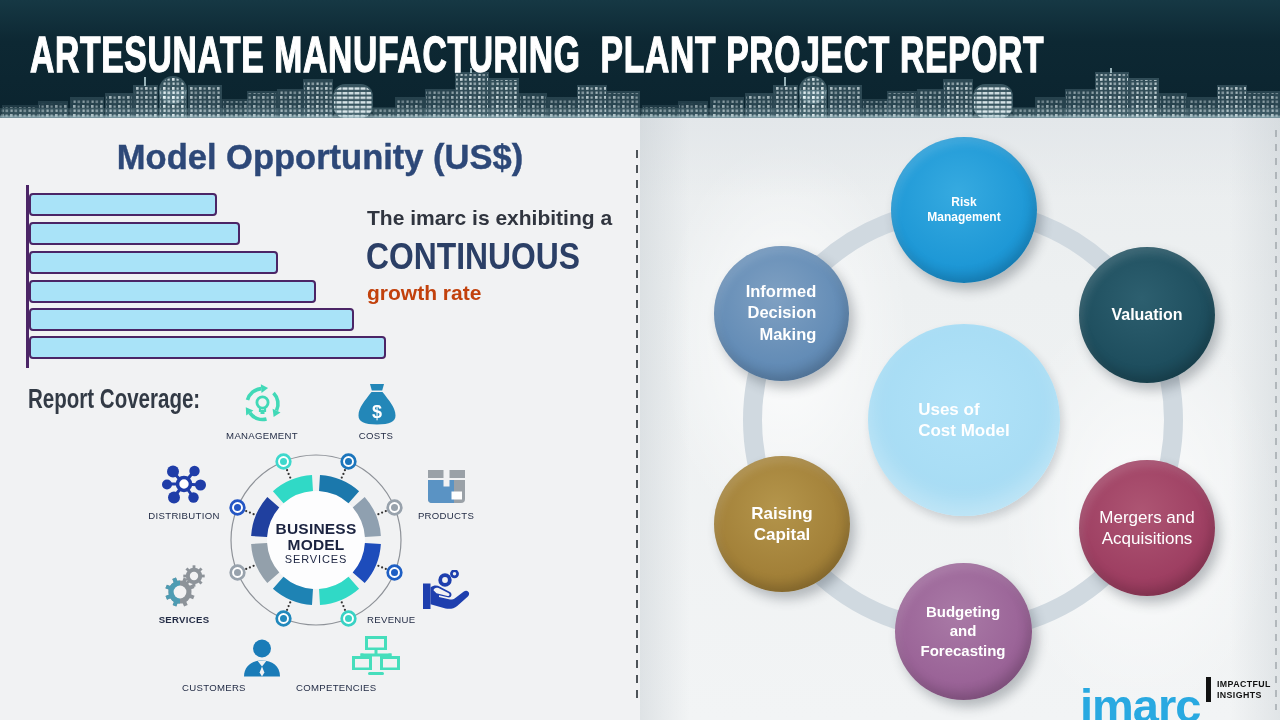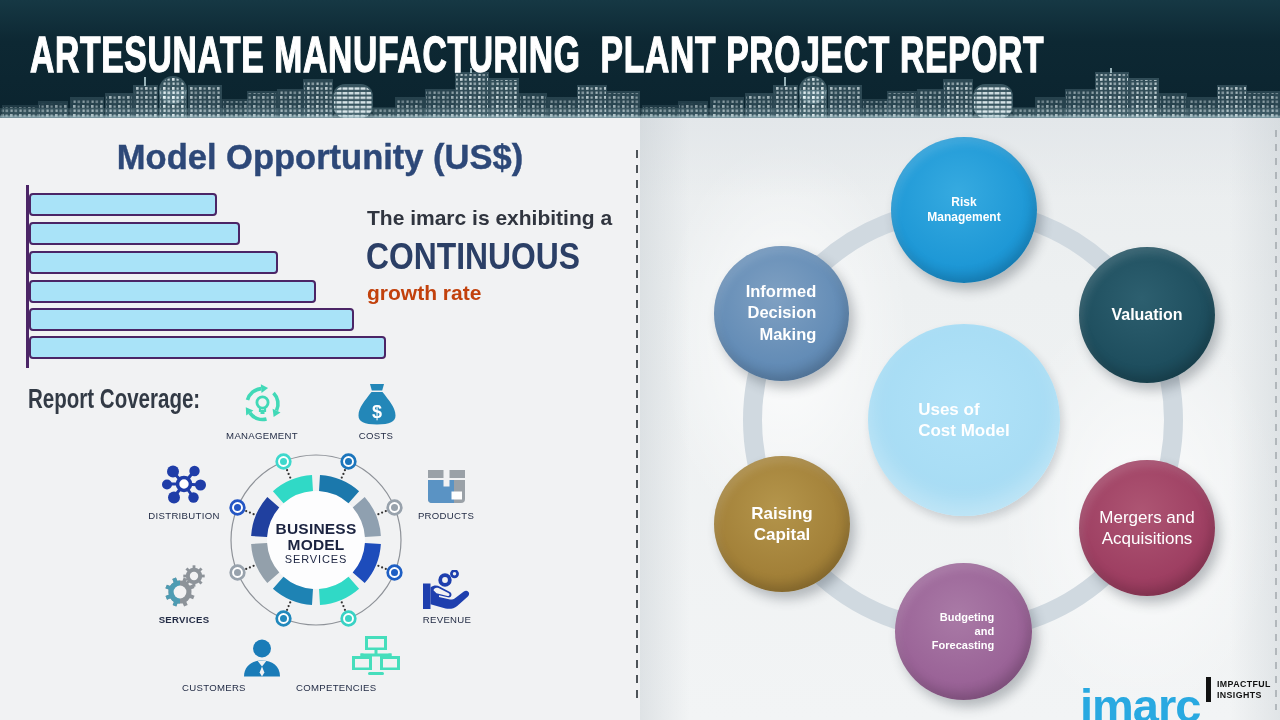--- a/index.html
+++ b/index.html
@@ -279,21 +279,21 @@
 </g>
 <rect x="16" y="3" width="16" height="8.5" fill="#f2f2f3"></rect>
 <rect x="3" y="23" width="14" height="8.5" fill="#f2f2f3"></rect>
 <rect x="31" y="23" width="14" height="8.5" fill="#f2f2f3"></rect>
 </svg>
 <div style="position:absolute;left:182px;top:430px;width:160px;text-align:center;font-size:9.6px;letter-spacing:0.3px;color:#252e47;">MANAGEMENT</div>
 <div style="position:absolute;left:296px;top:430px;width:160px;text-align:center;font-size:9.6px;letter-spacing:0.3px;color:#252e47;">COSTS</div>
 <div style="position:absolute;left:104px;top:510px;width:160px;text-align:center;font-size:9.6px;letter-spacing:0.3px;color:#252e47;">DISTRIBUTION</div>
 <div style="position:absolute;left:366px;top:510px;width:160px;text-align:center;font-size:9.6px;letter-spacing:0.3px;color:#252e47;">PRODUCTS</div>
 <div style="position:absolute;left:104px;top:614px;width:160px;text-align:center;font-size:9.6px;letter-spacing:0.3px;color:#252e47;font-weight:bold;">SERVICES</div>
-<div style="position:absolute;left:367px;top:614px;width:160px;text-align:center;font-size:9.6px;letter-spacing:0.3px;color:#252e47;">REVENUE</div>
+<div style="position:absolute;left:367px;top:614px;width:160px;font-size:9.6px;letter-spacing:0.3px;color:#252e47;">REVENUE</div>
 <div style="position:absolute;left:182px;top:682px;width:160px;text-align:left;font-size:9.6px;letter-spacing:0.3px;color:#252e47;">CUSTOMERS</div>
 <div style="position:absolute;left:296px;top:682px;width:160px;text-align:left;font-size:9.6px;letter-spacing:0.3px;color:#252e47;">COMPETENCIES</div>
 
 <div style="position:absolute;left:743px;top:200px;width:440px;height:440px;border-radius:50%;border:19px solid #d0d9e0;"></div>
 <div style="position:absolute;left:868px;top:324px;width:192px;height:192px;border-radius:50%;
 background:radial-gradient(circle at 50% 42%, #b0e2f8 0%, #a7dcf4 65%, #a0d8f0 100%);
 box-shadow:3px 5px 9px rgba(40,50,60,0.18), inset 0 -12px 20px rgba(255,255,255,0.3);
 display:flex;align-items:center;justify-content:center;text-align:left;color:#fff;font-weight:bold;font-size:17px;line-height:1.25;">Uses of<br>Cost Model</div>
 <div style="position:absolute;left:891px;top:137px;width:146px;height:146px;border-radius:50%;
 background:radial-gradient(circle at 46% 38%, #36aae0 0%, #1e98d6 60%, #1180bf 100%);
@@ -311,18 +311,18 @@
 background:radial-gradient(circle at 46% 38%, #b4954b 0%, #a28038 60%, #87682a 100%);
 box-shadow:5px 7px 12px rgba(40,50,60,0.3), inset -3px -6px 12px rgba(0,0,0,0.15), inset 3px 6px 10px rgba(255,255,255,0.15);
 display:flex;align-items:center;justify-content:center;text-align:center;color:#fff;font-weight:bold;font-size:17px;line-height:1.25;">Raising<br>Capital</div>
 <div style="position:absolute;left:1079px;top:460px;width:136px;height:136px;border-radius:50%;
 background:radial-gradient(circle at 46% 38%, #ad5573 0%, #9e3f62 60%, #86304f 100%);
 box-shadow:5px 7px 12px rgba(40,50,60,0.3), inset -3px -6px 12px rgba(0,0,0,0.15), inset 3px 6px 10px rgba(255,255,255,0.15);
 display:flex;align-items:center;justify-content:center;text-align:center;color:#fff;font-weight:normal;font-size:17px;line-height:1.25;">Mergers and<br>Acquisitions</div>
 <div style="position:absolute;left:894.5px;top:562.5px;width:137.0px;height:137.0px;border-radius:50%;
 background:radial-gradient(circle at 46% 38%, #a97aa6 0%, #9a6397 60%, #824e7f 100%);
 box-shadow:5px 7px 12px rgba(40,50,60,0.3), inset -3px -6px 12px rgba(0,0,0,0.15), inset 3px 6px 10px rgba(255,255,255,0.15);
-display:flex;align-items:center;justify-content:center;text-align:right;color:#fff;font-weight:bold;font-size:11px;line-height:1.3;">Budgeting<br>and<br>Forecasting</div>
+display:flex;align-items:center;justify-content:center;text-align:center;color:#fff;font-weight:bold;font-size:15px;line-height:1.3;">Budgeting<br>and<br>Forecasting</div>
 
 <div class="abs" style="left:1080px;top:666px;width:200px;height:54px;">
 <div style="position:absolute;left:0;top:-8px;font-size:47px;font-weight:bold;color:#29a9e1;letter-spacing:-1px;margin-top:20px;">imarc</div>
 <div style="position:absolute;left:126px;top:11px;width:4.5px;height:25px;background:#111;"></div>
 <div style="position:absolute;left:137px;top:13px;font-size:8.8px;font-weight:bold;color:#111;letter-spacing:0.4px;line-height:1.22;">IMPACTFUL<br>INSIGHTS</div>
 </div>
 </body></html>

